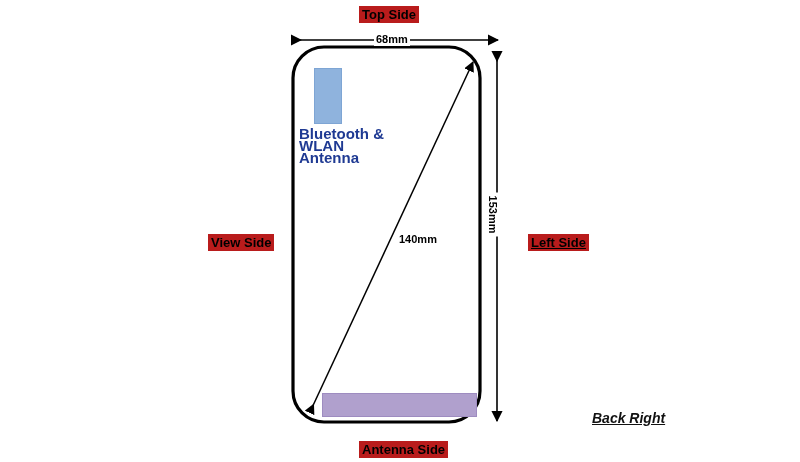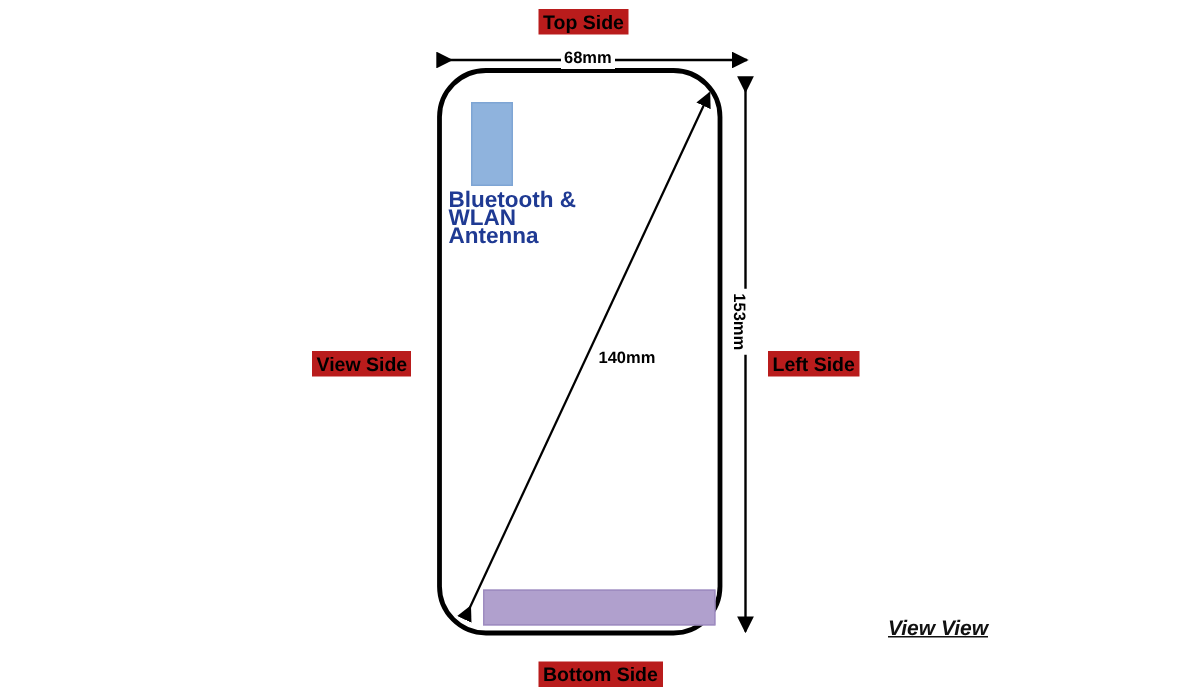--- a/index.html
+++ b/index.html
@@ -25,21 +25,21 @@
     font-size: 13px;
     color: #000000;
     background: #b91c1c;
     padding: 1px 3px;
     white-space: nowrap;
     line-height: 15px;
   }
   #label-top      { left: 359px; top: 6px; }
   #label-bottom   { left: 359px; top: 441px; }
   #label-right    { left: 208px; top: 234px; }
-  #label-left     { left: 512px; top: 234px; }
+  #label-left     { left: 528px; top: 234px; text-decoration: underline; }
 
   
   #back-view {
     position: absolute;
     left: 592px;
     top: 410px;
     font-weight: bold;
     font-style: italic;
     font-size: 14px;
     color: #111111;
@@ -153,19 +153,19 @@
     <div>Antenna</div>
   </div>
 
   <div class="antenna-block" id="wwan-antenna-rect"></div>
 
   <div class="dim-text" id="dim-width">68mm</div>
   <div class="dim-text" id="dim-height">153mm</div>
   <div class="dim-text" id="dim-diag">140mm</div>
 
   <div class="side-label" id="label-top">Top Side</div>
-  <div class="side-label" id="label-bottom">Bottom Side</div>
+  <div class="side-label" id="label-bottom">Antenna Side</div>
   <div class="side-label" id="label-right">View Side</div>
   <div class="side-label" id="label-left">Left Side</div>
 
-  <div id="back-view">View View</div>
+  <div id="back-view">Back Right</div>
 
 </div>
 
 </body></html>

